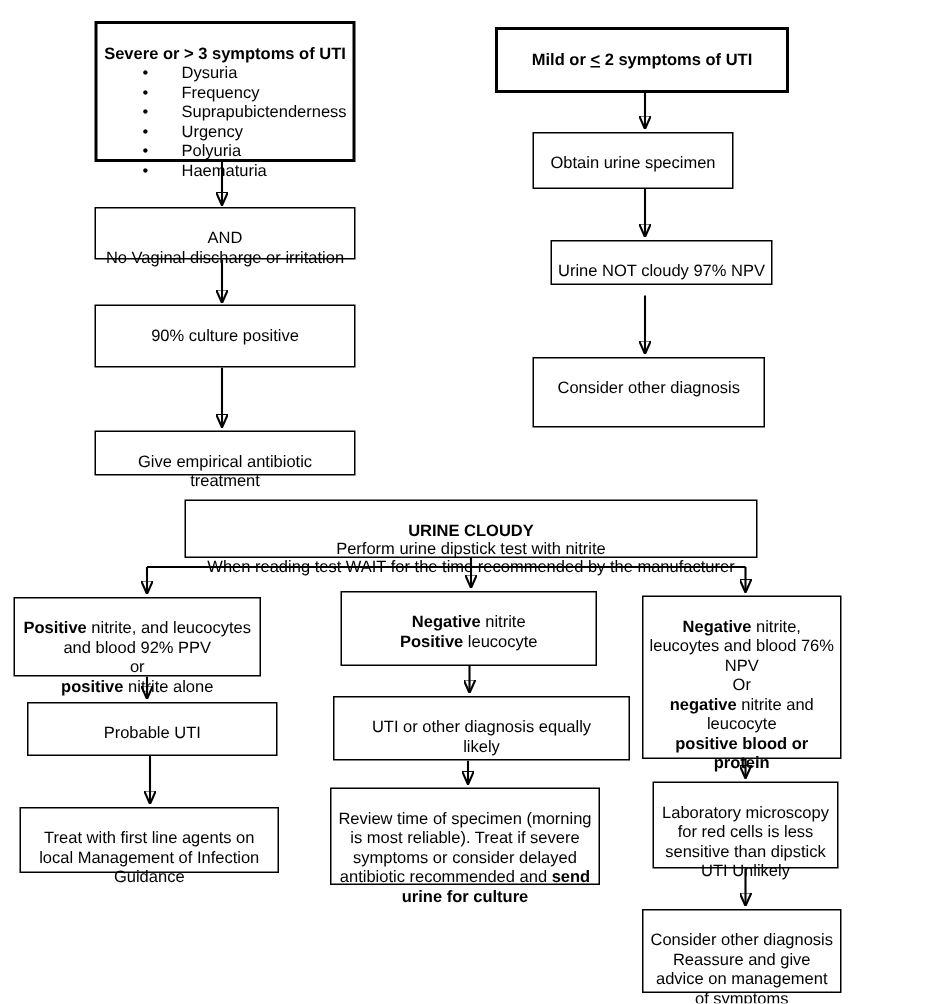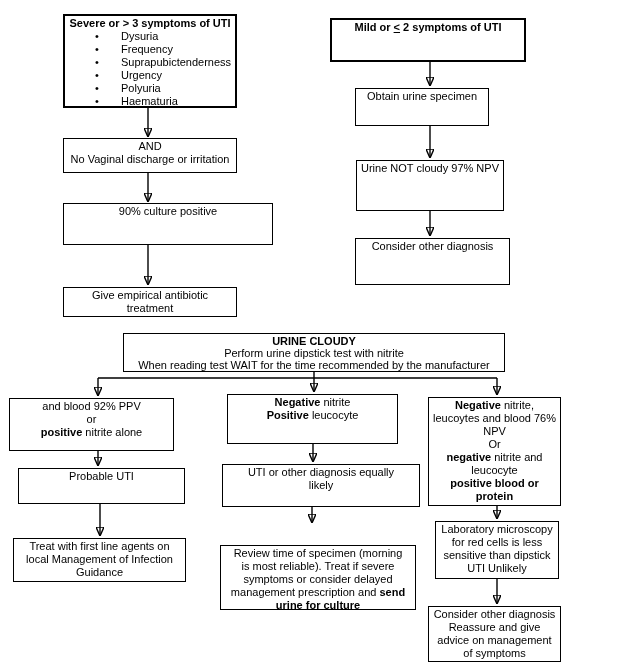--- a/index.html
+++ b/index.html
@@ -6,21 +6,21 @@
   html,body { background:#ffffff; }
   body { font-family:"Liberation Sans", sans-serif; color:#000; }
   .canvas {
     position:relative; width:622px; height:669px; background:#fff;
     overflow:hidden; font-size:11px; line-height:13px;
   }
   svg.connectors { position:absolute; left:0; top:0; }
   svg.connectors line, svg.connectors path { stroke:#000; stroke-width:1.4; fill:none; }
   .box {
     position:absolute; border:1px solid #000; background:#fff;
-    text-align:center; padding-top:1px;
+    text-align:center; padding-top:14px;
   }
   .thick { border-width:2px; }
   .bold { font-weight:bold; }
   .seg { white-space:pre-wrap;text-align:right; }
   .u { text-decoration:underline; }
   .bullets { text-align:left; padding-left:30px; }
   .bullet-row { display:flex; }
   .dot { width:26px; flex:none; }
   .tight { line-height:12px; }
 </style>
@@ -81,52 +81,53 @@
           <span>Haematuria</span>
         </div>
     </div>
   </div>
 
   <div class="box" style="left:63px;top:138px;width:174px;height:35px">
     <div>AND</div>
     <div>No Vaginal discharge or irritation</div>
   </div>
 
-  <div class="box" style="left:63px;top:203px;width:210px;height:42px">
+  <div class="box" style="left:63px;top:203px;width:174px;height:42px">
     <div>90% culture positive</div>
   </div>
 
   <div class="box" style="left:63px;top:287px;width:174px;height:30px">
     <div>Give empirical antibiotic</div>
     <div>treatment</div>
   </div>
 
   <div class="box thick bold" style="left:330px;top:18px;width:196px;height:44px">
     <span class="seg">Mild or </span><span class="seg u">&lt;</span><span class="seg"> 2 symptoms of UTI</span>
   </div>
 
   <div class="box" style="left:355px;top:88px;width:134px;height:38px">
     <div>Obtain urine specimen</div>
   </div>
 
-  <div class="box" style="left:356px;top:160px;width:148px;height:51px">
+  <div class="box" style="left:367px;top:160px;width:148px;height:30px">
     <div>Urine NOT cloudy 97% NPV</div>
   </div>
 
   <div class="box" style="left:355px;top:238px;width:155px;height:47px">
     <div>Consider other diagnosis</div>
   </div>
 
   <div class="box tight" style="left:123px;top:333px;width:382px;height:39px">
     <div class="bold">URINE CLOUDY</div>
     <div>Perform urine dipstick test with nitrite</div>
     <div>When reading test WAIT for the time recommended by the manufacturer</div>
   </div>
 
   <div class="box" style="left:9px;top:398px;width:165px;height:53px">
+    <div><span class="seg bold">Positive</span><span class="seg"> nitrite, and leucocytes</span></div>
     <div>and blood 92% PPV</div>
     <div>or</div>
     <div><span class="seg bold">positive</span><span class="seg"> nitrite alone</span></div>
   </div>
 
   <div class="box" style="left:227px;top:394px;width:171px;height:50px">
     <div><span class="seg bold">Negative</span><span class="seg"> nitrite</span></div>
     <div><span class="seg bold">Positive</span><span class="seg"> leucocyte</span></div>
   </div>
 
@@ -149,25 +150,25 @@
     <div>Treat with first line agents on</div>
     <div>local Management of Infection</div>
     <div>Guidance</div>
   </div>
 
   <div class="box" style="left:222px;top:464px;width:198px;height:43px">
     <div>UTI or other diagnosis equally</div>
     <div>likely</div>
   </div>
 
-  <div class="box" style="left:220px;top:545px;width:196px;height:65px">
+  <div class="box" style="left:220px;top:525px;width:180px;height:65px">
     <div>Review time of specimen (morning</div>
     <div>is most reliable). Treat if severe</div>
     <div>symptoms or consider delayed</div>
-    <div><span class="seg">management prescription and </span><span class="seg bold">send</span></div>
+    <div><span class="seg">antibiotic recommended and </span><span class="seg bold">send</span></div>
     <div class="bold">urine for culture</div>
   </div>
 
   <div class="box" style="left:435px;top:521px;width:124px;height:58px">
     <div>Laboratory microscopy</div>
     <div>for red cells is less</div>
     <div>sensitive than dipstick</div>
     <div>UTI Unlikely</div>
   </div>
 

